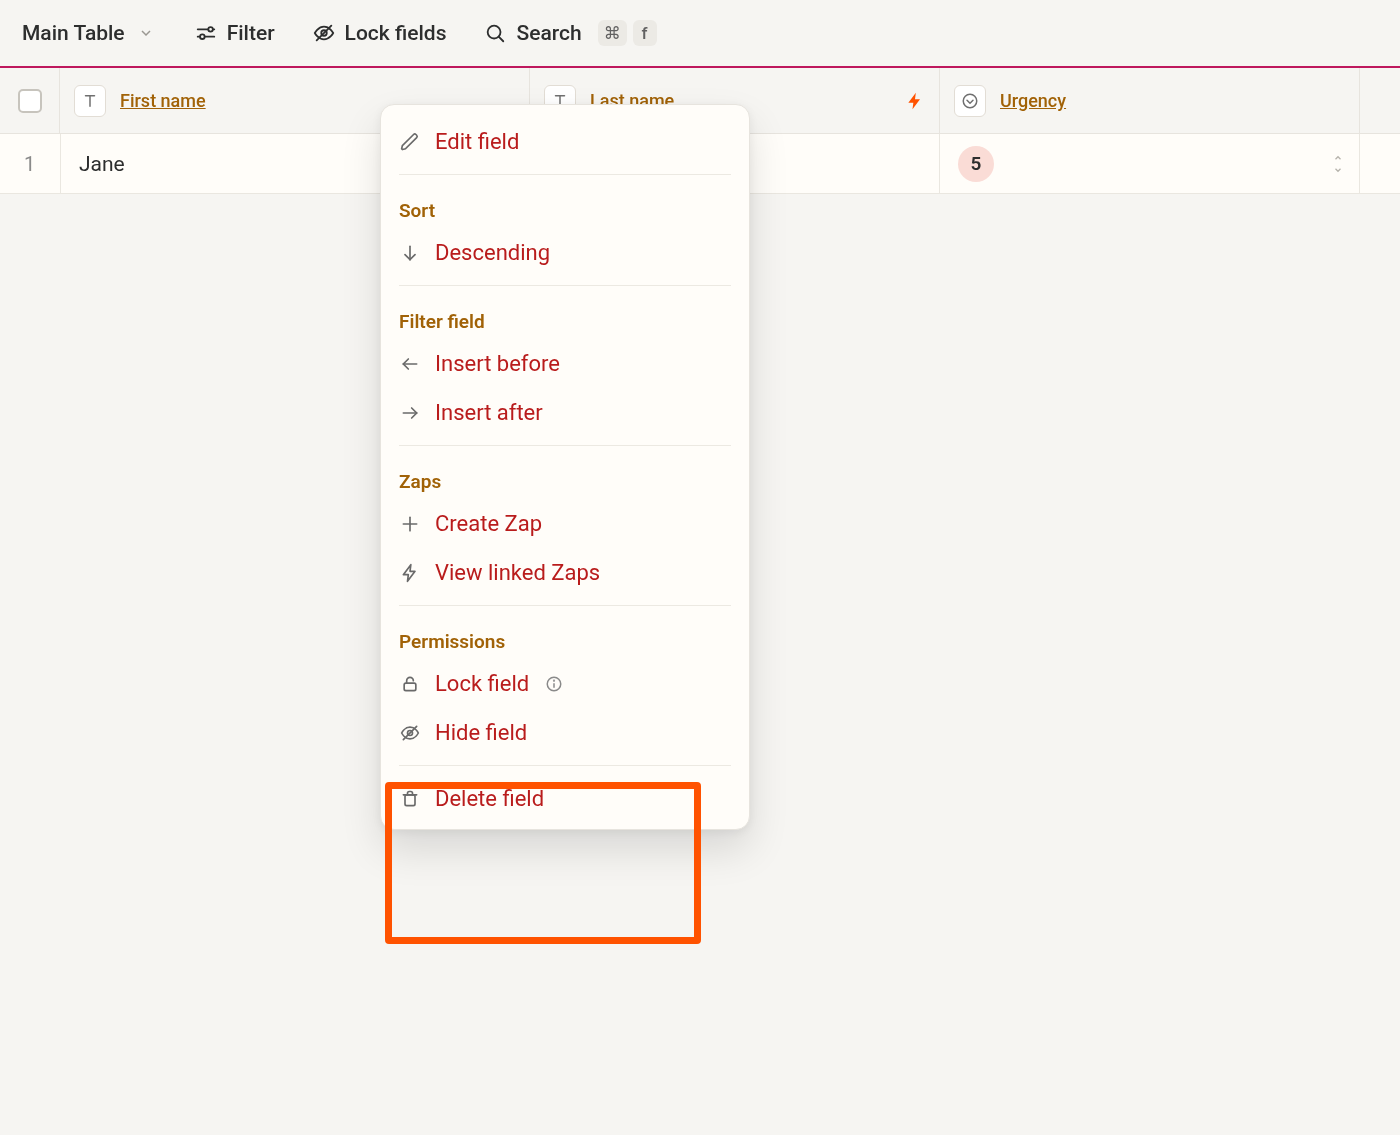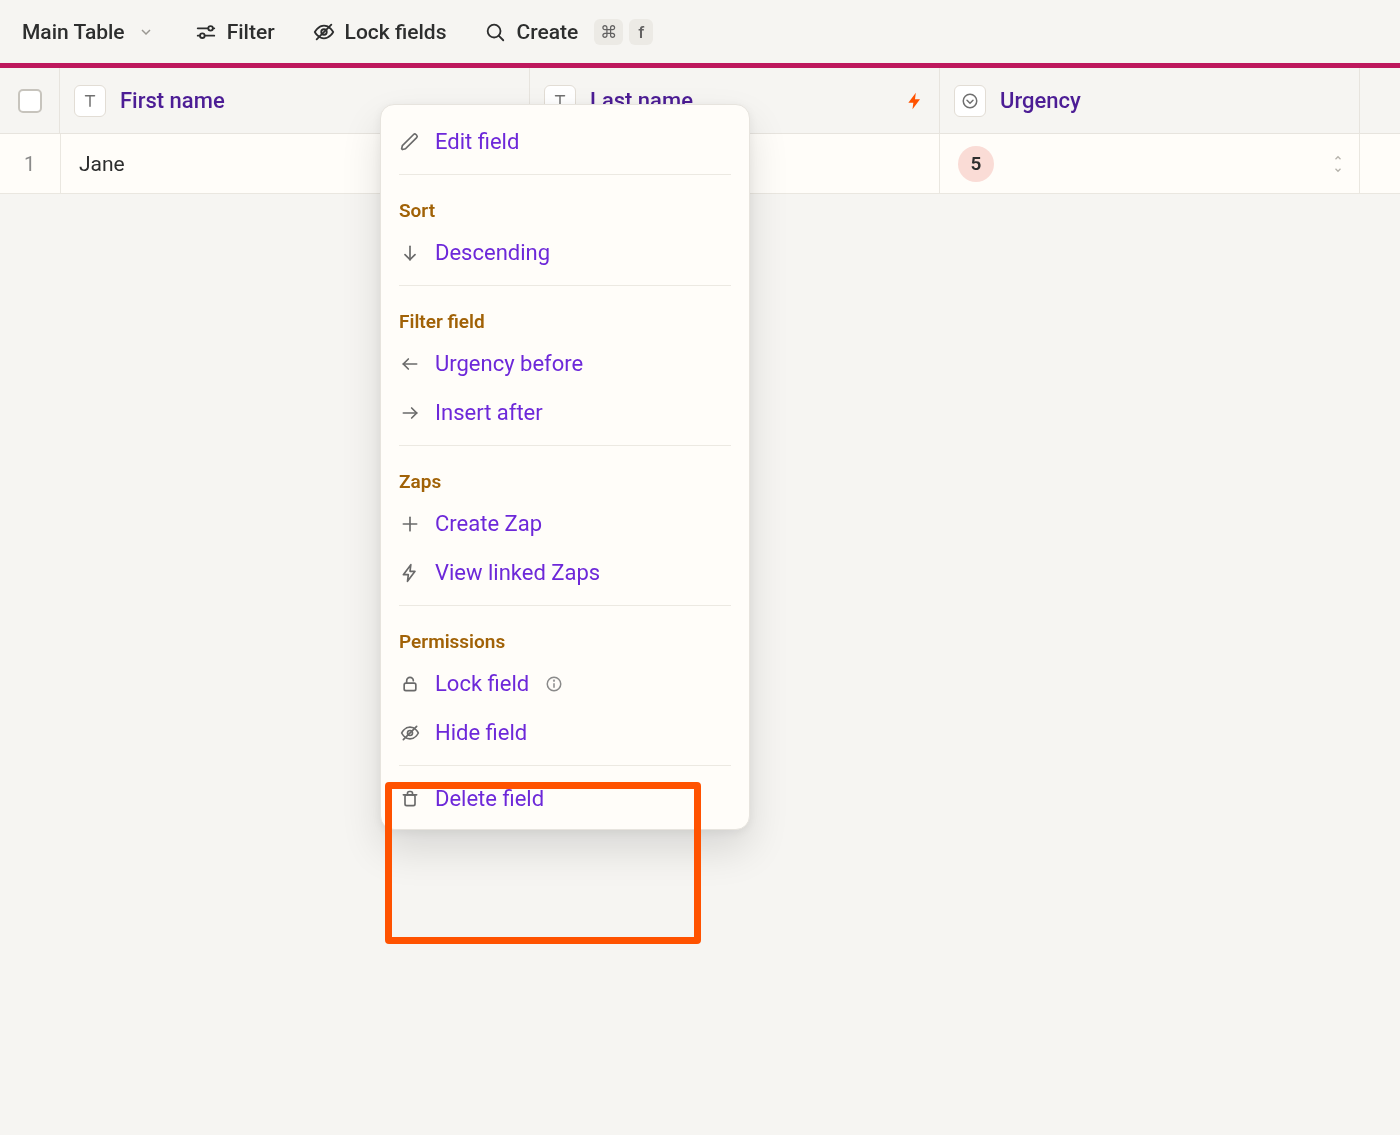--- a/index.html
+++ b/index.html
@@ -17,21 +17,21 @@
       font-size: 19px;
     }
 
     
     .toolbar {
       display: flex;
       align-items: center;
       gap: 30px;
       padding: 10px 18px;
       height: 68px;
-      border-bottom: 5px solid #be185d;
+      border-bottom: 2px solid #be185d;
       background: #f6f5f2;
     }
     .toolbar-item {
       display: inline-flex;
       align-items: center;
       gap: 10px;
       color: #2d2e2e;
       cursor: pointer;
       font-size: 21px;
       font-weight: 500;
@@ -98,23 +98,24 @@
       height: 32px;
       border: 1px solid #e2ddd5;
       border-radius: 6px;
       display: inline-flex;
       align-items: center;
       justify-content: center;
       color: #6f6f6f;
       background: #fff;
     }
     .col-label {
-      font-size: 22px;
+      font-size: 18px;
       font-weight: 500;
-      color: #4c1d95;
+      color: #a16207;
+      text-decoration: underline;
     }
     .bolt-icon {
       margin-left: auto;
       color: #ff5200;
     }
 
     
     .table-row {
       display: flex;
       align-items: stretch;
@@ -176,21 +177,21 @@
       box-shadow: 0 2px 10px rgba(0,0,0,0.06), 0 20px 40px rgba(0,0,0,0.12);
       padding: 12px 0 6px 0;
       z-index: 100;
     }
     .menu-item, .menu-heading {
       display: flex;
       align-items: center;
       gap: 14px;
       padding: 12px 18px;
       font-size: 22px;
-      color: #6d28d9;
+      color: #b91c1c;
     }
     .menu-heading {
       font-size: 19px;
       font-weight: 600;
       color: #a16207;
       padding-top: 16px;
       padding-bottom: 6px;
     }
     .menu-item { cursor: pointer; }
     .menu-item .mi-icon {
@@ -263,21 +264,21 @@
     <span>Lock fields</span>
   </div>
 
   <div class="toolbar-item">
     <span class="icon">
       <svg width="22" height="22" viewBox="0 0 24 24" fill="none" stroke="#2d2e2e" stroke-width="2" stroke-linecap="round">
           <circle cx="11" cy="11" r="7"></circle>
           <line x1="21" y1="21" x2="16" y2="16"></line>
         </svg>
     </span>
-    <span data="" selbind="toolbar.search_label">Create</span>
+    <span data="" selbind="toolbar.search_label">Search</span>
     <span class="kbd-group">
       <span class="kbd">⌘</span>
       <span class="kbd">f</span>
     </span>
   </div>
 </div>
 
 <div class="table-header">
   <div class="col col-checkbox">
     <div class="checkbox-box"></div>
@@ -363,21 +364,21 @@
   <div class="menu-divider"></div>
 
   <div class="menu-heading">Filter field</div>
   <div class="menu-item">
     <span class="mi-icon">
       <svg width="20" height="20" viewBox="0 0 24 24" fill="none" stroke="#6a6a6a" stroke-width="2" stroke-linecap="round">
           <line x1="20" y1="12" x2="4" y2="12"></line>
           <polyline points="10 6 4 12 10 18"></polyline>
         </svg>
     </span>
-    <span>Urgency before</span>
+    <span>Insert before</span>
   </div>
   <div class="menu-item">
     <span class="mi-icon">
       <svg width="20" height="20" viewBox="0 0 24 24" fill="none" stroke="#6a6a6a" stroke-width="2" stroke-linecap="round">
           <line x1="4" y1="12" x2="20" y2="12"></line>
           <polyline points="14 6 20 12 14 18"></polyline>
         </svg>
     </span>
     <span>Insert after</span>
   </div>

